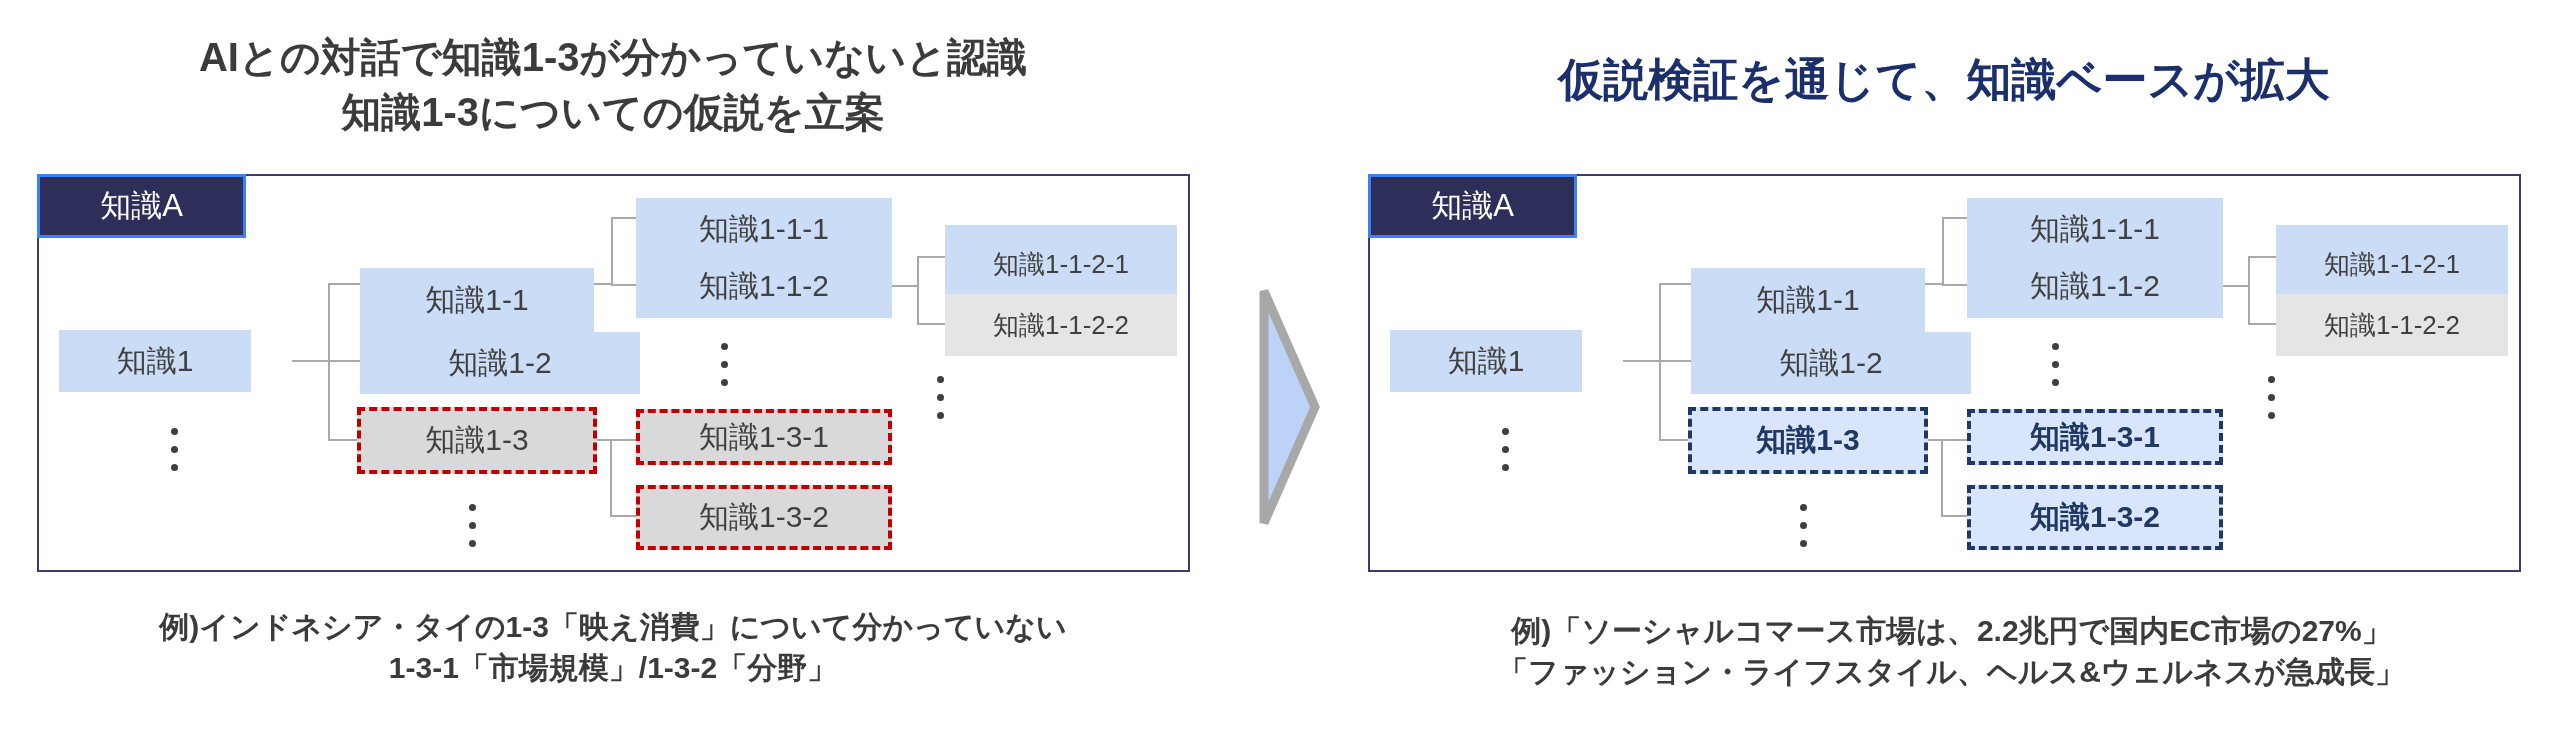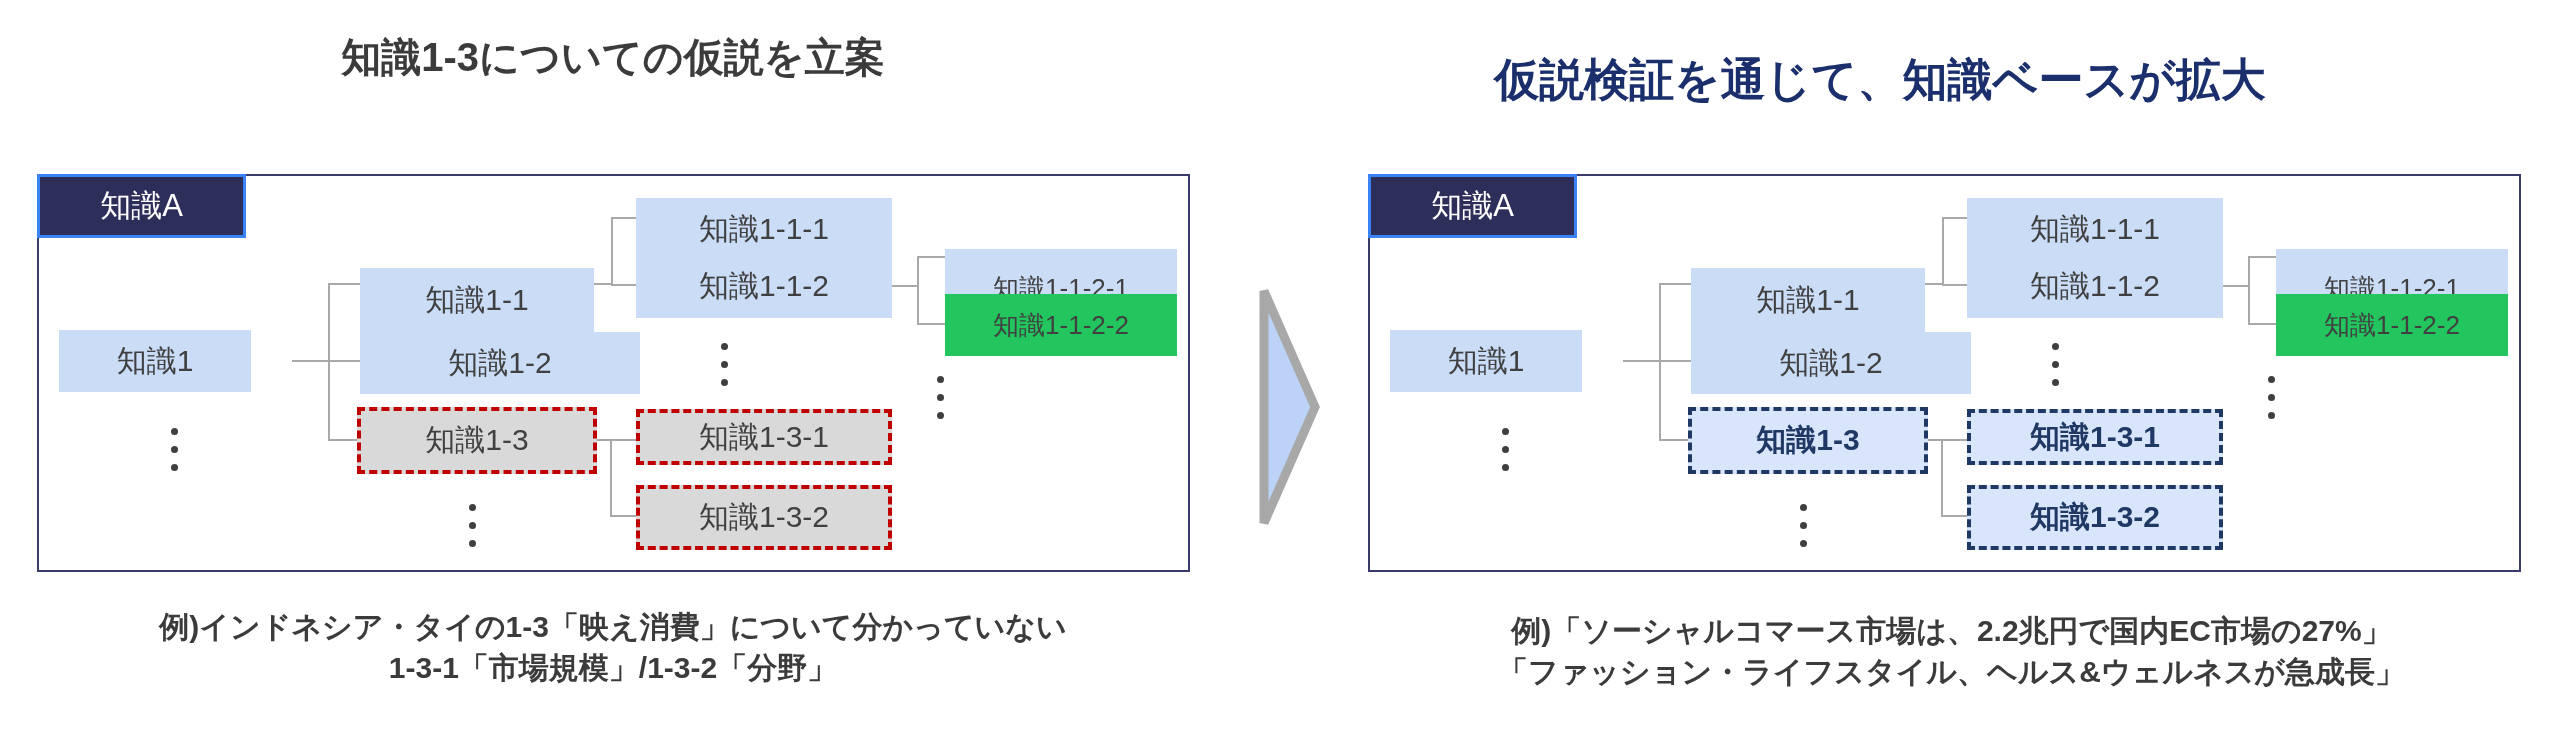--- a/index.html
+++ b/index.html
@@ -3,56 +3,56 @@
 <meta charset="utf-8">
 <style>
   * { margin:0; padding:0; box-sizing:border-box; }
   html,body { background:#ffffff; }
   #stage {
     position:relative; width:2560px; height:745px; background:#ffffff;
     font-family:"Liberation Sans", sans-serif; overflow:hidden;
   }
   .title { position:absolute; text-align:center; font-weight:bold; }
   .title-left { left:13px; top:30px; width:1200px; font-size:40px; line-height:55px; color:#3b3b3b; }
-  .title-right { left:1280px; top:52px; width:1200px; font-size:45px; line-height:55px; color:#1a2f6b; }
+  .title-right { left:1344px; top:52px; width:1200px; font-size:45px; line-height:55px; color:#1a2f6b; }
 
   .panel {
     position:absolute; top:174px; width:1153px; height:398px;
     border:2px solid #3b3b6b; background:#ffffff;
   }
   .panel-left { left:37px; }
   .panel-right { left:1368px; }
 
   .root-tag {
     position:absolute; left:-2px; top:-2px; width:209px; height:64px;
     background:#2e2e5a; border:3px solid #3b82f6; color:#ffffff;
     font-size:31px; display:flex; align-items:center; justify-content:center;
   }
 
   .node {
     position:absolute; display:flex; align-items:center; justify-content:center;
     font-size:30px; color:#404040; font-weight:500; white-space:nowrap;
   }
   .blue { background:#cbdcf7; }
-  .gray { background:#22c55e; }
+  .gray { background:#e5e5e5; }
   .sm { font-size:26px; }
 
   .panel-left  .hl { background:#d9d9d9; border:4px dashed #c00000; color:#404040; }
   .panel-right .hl { background:#d9e5fa; border:4px dashed #1f3864; color:#1f3864; font-weight:bold; }
 
   
   .p-n1      { left:20px;  top:154px; width:192px; height:62px; }
   .p-n1-1    { left:321px; top:92px;  width:234px; height:64px; }
   .p-n1-2    { left:321px; top:156px; width:280px; height:62px; }
   .p-n1-3    { left:318px; top:231px; width:240px; height:67px; }
   .p-n1-1-1  { left:597px; top:11px;  width:256px; height:62px;margin-top:11px; }
   .p-n1-1-2  { left:597px; top:78px;  width:256px; height:64px; }
   .p-n1-3-1  { left:597px; top:233px; width:256px; height:56px; }
   .p-n1-3-2  { left:597px; top:309px; width:256px; height:65px; }
-  .p-n1-1-2-1{ left:906px; top:49px;  width:232px; height:78px;margin-top:24px; }
+  .p-n1-1-2-1{ left:906px; top:49px;  width:232px; height:78px; }
   .p-n1-1-2-2{ left:906px; top:118px; width:232px; height:62px; }
 
   .conn { position:absolute; background:#a9a9a9; }
   .c-h1 { left:253px; top:184px; width:68px; height:2px; }
   .c-v1 { left:289px; top:107px; width:2px;  height:158px; }
   .c-h2 { left:291px; top:107px; width:30px; height:2px; }
   .c-h4 { left:291px; top:263px; width:27px; height:2px; }
   .c-h5 { left:555px; top:107px; width:19px; height:2px; }
   .c-v2 { left:572px; top:41px;  width:2px;  height:69px; }
   .c-h6 { left:574px; top:41px;  width:23px; height:2px; }
@@ -78,20 +78,21 @@
   .caption { position:absolute; text-align:center; font-weight:bold; color:#3b3b3b; font-size:30px; line-height:41px; }
   .caption-left  { left:13px;   top:606px; width:1200px; }
   .caption-right { left:1344px; top:610px; width:1215px; }
 </style>
 </head>
 <body>
 
 <div id="stage">
 
   <div class="title title-left">
+    <div>AIとの対話で知識1-3が分かっていないと認識</div>
     <div>知識1-3についての仮説を立案</div>
   </div>
 
   <div class="title title-right">
     <div>仮説検証を通じて、知識ベースが拡大</div>
   </div>
 
   <div class="panel panel-left">
     <div class="root-tag">知識A</div>
 

